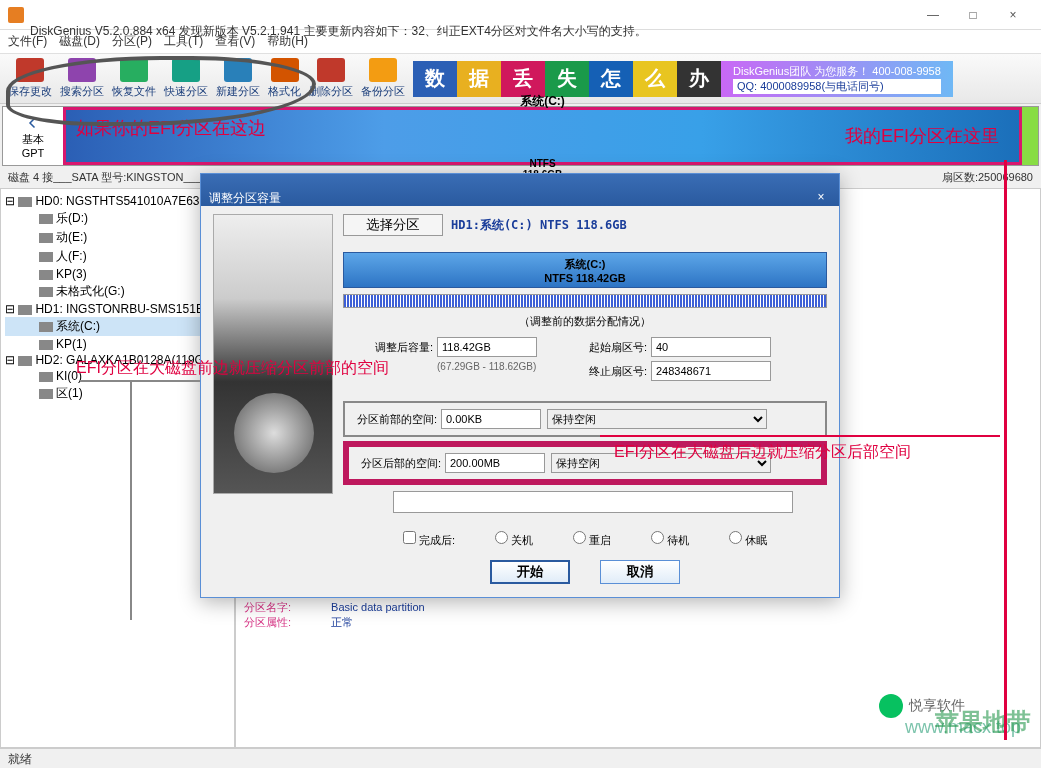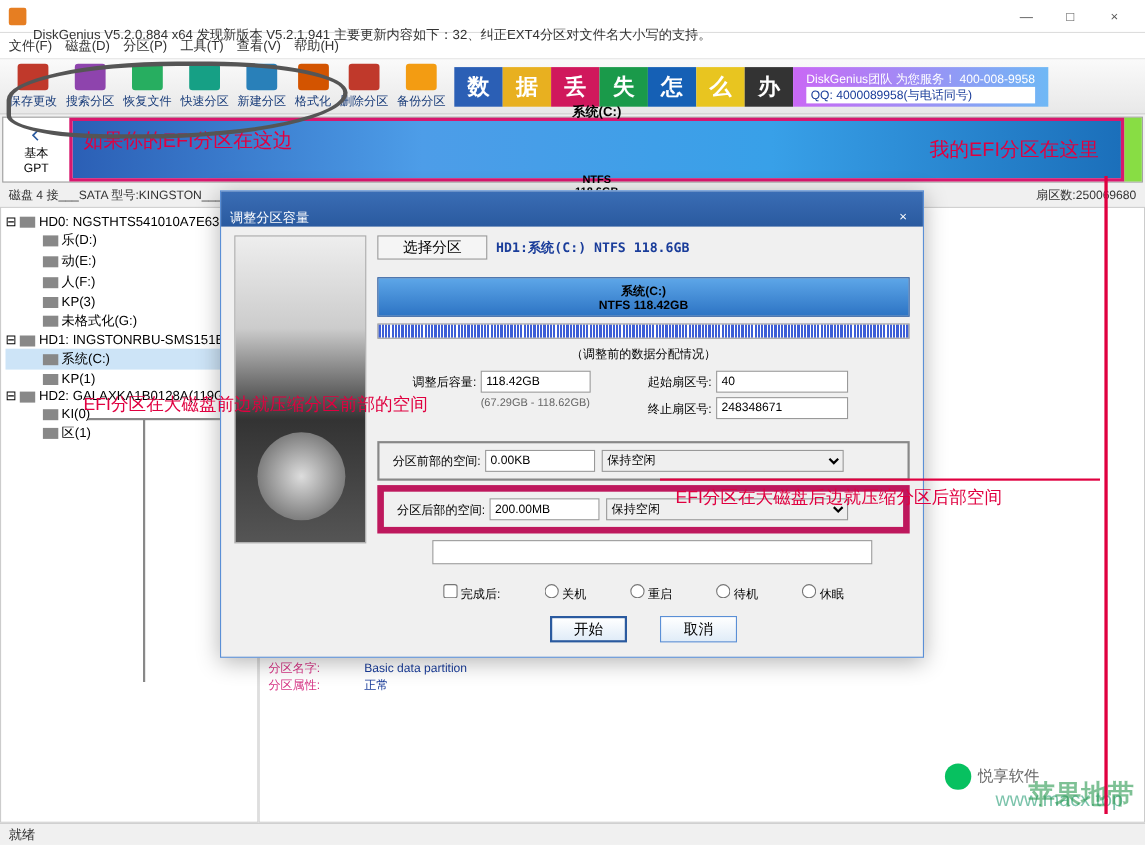--- a/index.html
+++ b/index.html
@@ -46,34 +46,34 @@
 .center-label { text-align: center; font-size: 11px; margin: 4px 0; }
 .form-row { display: flex; align-items: center; margin: 4px 0; font-size: 11px; }
 .form-row label { width: 90px; text-align: right; margin-right: 4px; }
 .form-row input[type=text] { height: 20px; border: 1px solid #999; padding: 0 4px; font-size: 11px; }
 .form-row select { height: 20px; border: 1px solid #999; font-size: 11px; }
 .hint { color: #666; font-size: 10px; margin-left: 94px; }
 .boxed-red { border: 6px solid #be185d; padding: 2px; }
 .boxed-gray { border: 2px solid #888; padding: 2px; }
 .radio-row { display: flex; gap: 40px; justify-content: center; margin: 12px 0; font-size: 11px; align-items: center; }
 .btn-row { display: flex; justify-content: center; gap: 30px; margin-top: 12px; }
-.btn-row button { width: 70px; height: 24px; border: 1px solid #5a8fd6; background: linear-gradient(#fff,#e0ecf8); }
+.btn-row button { width: 80px; height: 24px; border: 1px solid #5a8fd6; background: linear-gradient(#fff,#e0ecf8); font-weight: bold; }
 .long-input { width: 400px; height: 22px; border: 1px solid #999; margin: 6px 0 6px 50px; }
 
 
 .anno { position: absolute; color: #e00040; font-size: 16px; pointer-events: none; z-index: 100; }
 .arrow-line { position: absolute; background: #888; pointer-events: none; z-index: 50; }
 .red-line { position: absolute; background: #e00040; pointer-events: none; z-index: 90; }
 .scribble { position: absolute; border: 3px solid #555; border-radius: 50% 40% 60% 30%; pointer-events: none; z-index: 60; }
 
 .bottom-info { position: absolute; left: 244px; top: 600px; font-size: 11px; color: #d63384; }
 .bottom-info .val { color: #1a3d9a; margin-left: 40px; }
 
 .watermark { position: absolute; right: 20px; bottom: 30px; color: #4a8; font-size: 18px; opacity: 0.7; }
-.wechat { position: absolute; right: 96px; bottom: 50px; display: flex; align-items: center; gap: 6px; color: #666; font-size: 14px; }
+.wechat { position: absolute; right: 76px; bottom: 50px; display: flex; align-items: center; gap: 6px; color: #666; font-size: 14px; }
 .wechat .wicon { width: 24px; height: 24px; background: #07c160; border-radius: 50%; }
 .corner-brand { position: absolute; right: 10px; bottom: 30px; color: #2a9950; font-size: 24px; font-weight: bold; opacity: 0.6; }
 </style>
 </head>
 <body>
 
 <div class="titlebar">
   <div class="icon"></div>
   <div class="title">DiskGenius V5.2.0.884 x64    发现新版本 V5.2.1.941 主要更新内容如下：32、纠正EXT4分区对文件名大小写的支持。</div>
   <div class="winbtn">—</div>

